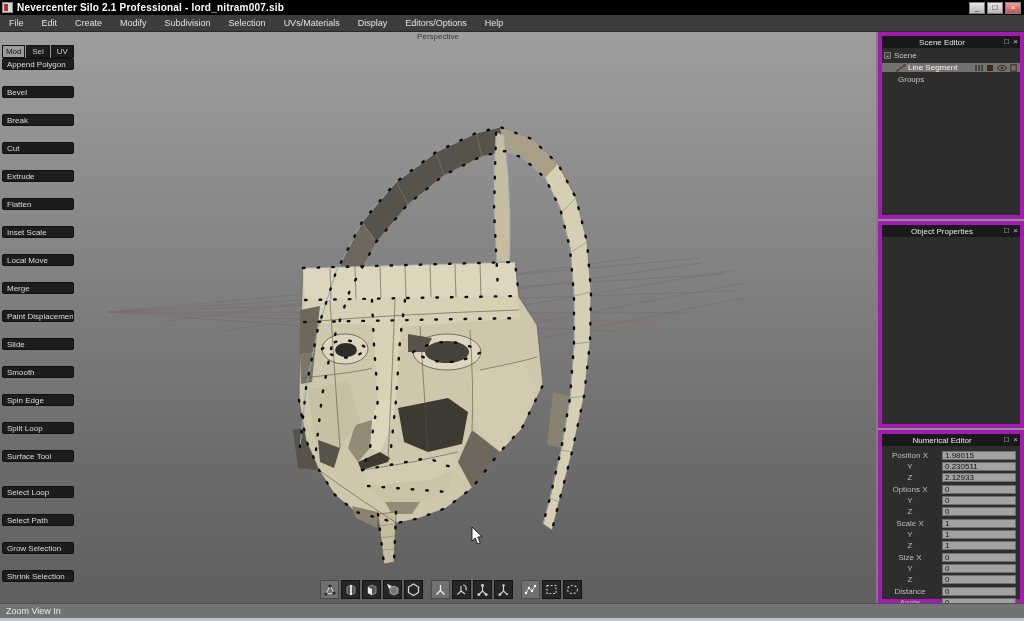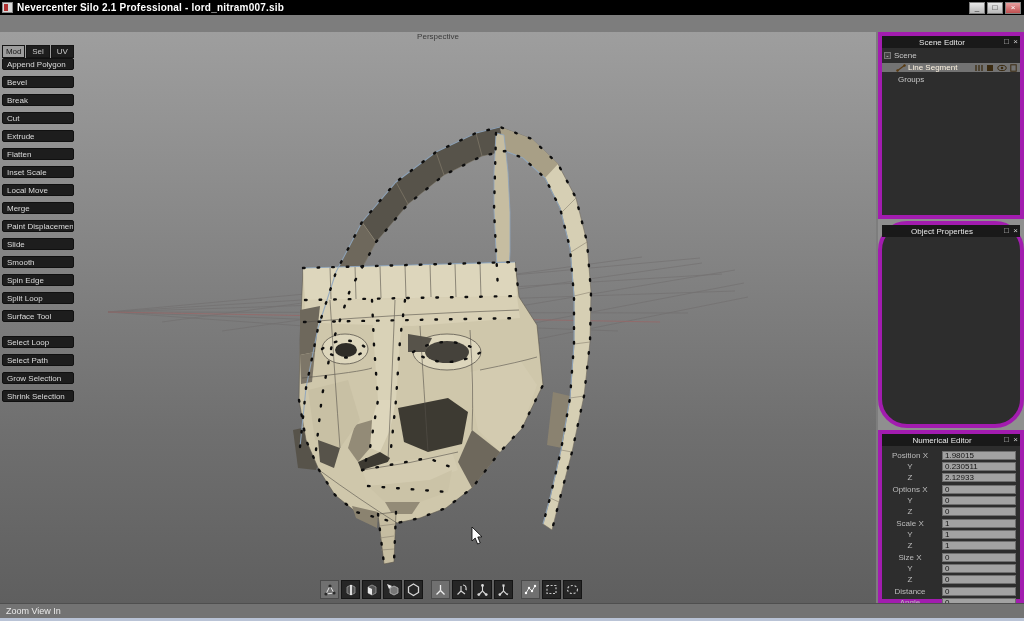--- a/index.html
+++ b/index.html
@@ -22,31 +22,31 @@
   
   #viewport{position:absolute;left:0;top:32px;width:876px;height:571px;background:linear-gradient(#9e9e9e,#8a8a8a 30%,#6f6f6f 70%,#5f5f5f);overflow:hidden;}
   #vplabel{position:absolute;left:0;top:0;width:100%;text-align:center;font-size:8px;color:#3a3a3a;}
   #meshsvg{position:absolute;left:0;top:0;}
 
   
   #toolpanel{position:absolute;left:2px;top:13px;width:72px;}
   #tooltabs{display:flex;gap:1px;margin-bottom:0;}
   .ttab{height:13px;font-size:8px;display:flex;align-items:center;justify-content:center;border:1px solid #141414;background:#1d1d1d;color:#c8c8c8;flex:1;}
   .ttab.active{background:#9c9c9c;color:#141414;}
-  .tbtn{height:12px;margin-bottom:6px;background:#1d1d1d;border:1px solid #101010;border-radius:2px;color:#dcdcdc;font-size:8px;display:flex;align-items:center;padding-left:4px;white-space:nowrap;overflow:hidden;}
+  .tbtn{height:12px;margin-bottom:16px;background:#1d1d1d;border:1px solid #101010;border-radius:2px;color:#dcdcdc;font-size:8px;display:flex;align-items:center;padding-left:4px;white-space:nowrap;overflow:hidden;}
   #toolgap{height:8px;}
 
   
   #rightcol{position:absolute;left:878px;top:32px;width:146px;height:571px;background:#8f8f8f;}
   .panel{position:absolute;left:0;width:146px;background:#2d2d2d;border:4px solid #a21caf;}
   .phead{height:12px;background:#191919;display:flex;align-items:center;color:#e8e8e8;font-size:8px;position:relative;}
   .phead .ptitle{flex:1;text-align:center;}
   .picon{width:9px;text-align:center;color:#cfcfcf;font-size:8px;line-height:12px;}
   #scenepanel{top:0;height:187px;}
-  #proppanel{top:189px;height:207px;border-radius:29px;}
+  #proppanel{top:189px;height:207px;}
   #numpanel{top:398px;height:173px;}
 
   
   .srow{height:9px;display:flex;align-items:center;font-size:8px;color:#c9c9c9;margin-top:3px;}
   .srow .expander{width:7px;height:7px;border:1px solid #777;background:#444;color:#ddd;font-size:7px;line-height:5px;text-align:center;margin:0 3px 0 2px;}
   .srow.sel{background:#737373;color:#fdf3e2;}
   .srow .segicon{width:10px;height:8px;margin:0 2px 0 14px;}
   .srow .treeicons{margin-left:auto;display:flex;gap:3px;padding-right:3px;align-items:center;}
 
   
@@ -80,20 +80,32 @@
   <div id="titlebar">
     <div id="appicon"></div>
     <div id="titletext">Nevercenter Silo 2.1 Professional - lord_nitram007.sib</div>
     <div id="winbtns">
       <div class="winbtn">_</div>
       <div class="winbtn">□</div>
       <div class="winbtn close">×</div>
     </div>
   </div>
 
+  <div id="menubar">
+    <div class="menuitem">File</div>
+    <div class="menuitem">Edit</div>
+    <div class="menuitem">Create</div>
+    <div class="menuitem">Modify</div>
+    <div class="menuitem">Subdivision</div>
+    <div class="menuitem">Selection</div>
+    <div class="menuitem">UVs/Materials</div>
+    <div class="menuitem">Display</div>
+    <div class="menuitem">Editors/Options</div>
+    <div class="menuitem">Help</div>
+  </div>
 
   <div id="viewport">
     <div id="vplabel">Perspective</div>
 
     <svg id="meshsvg" width="876" height="571" viewBox="0 32 876 571">
 
       <g stroke="#6b6767" stroke-width="0.8" opacity="0.55">
         <line x1="108" y1="312" x2="700" y2="258"></line>
         <line x1="108" y1="312" x2="722" y2="274"></line>
         <line x1="108" y1="312" x2="735" y2="291"></line>

